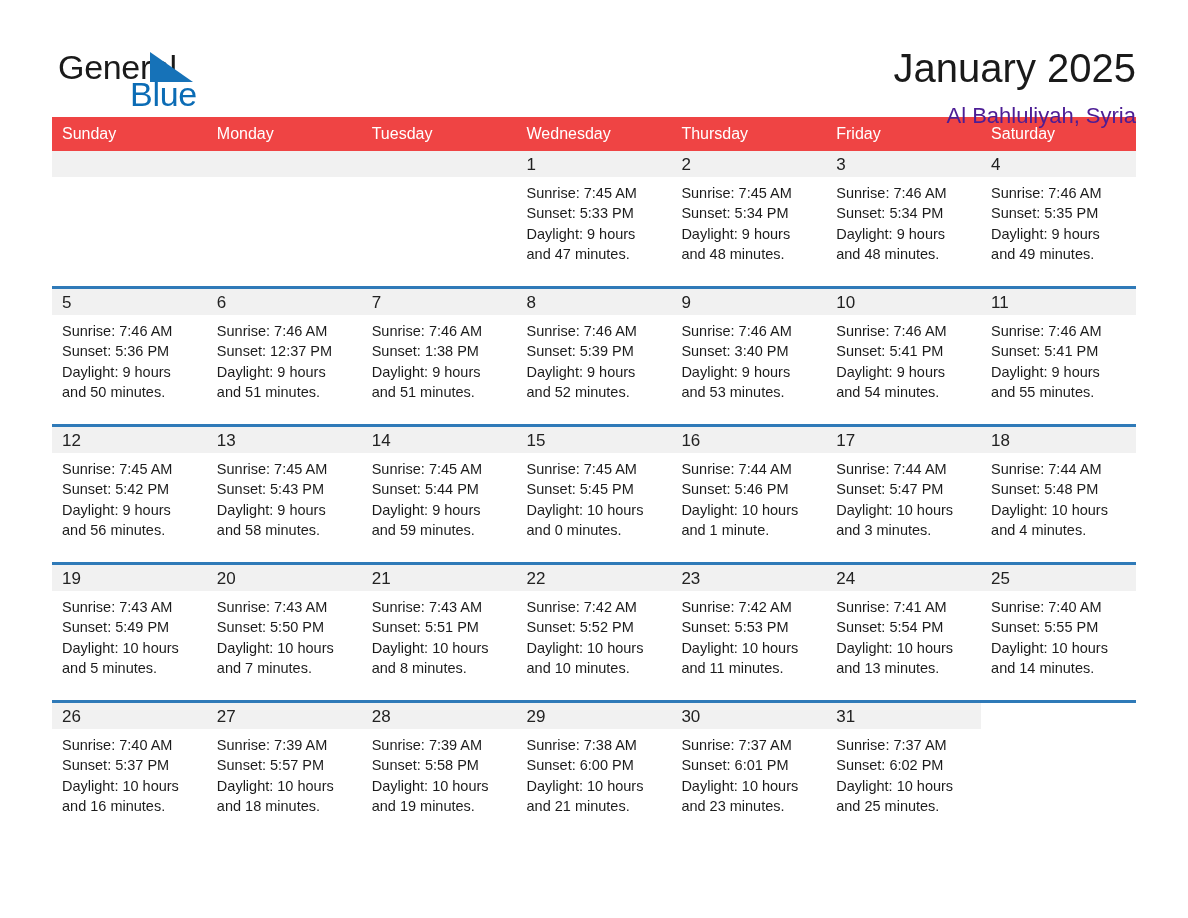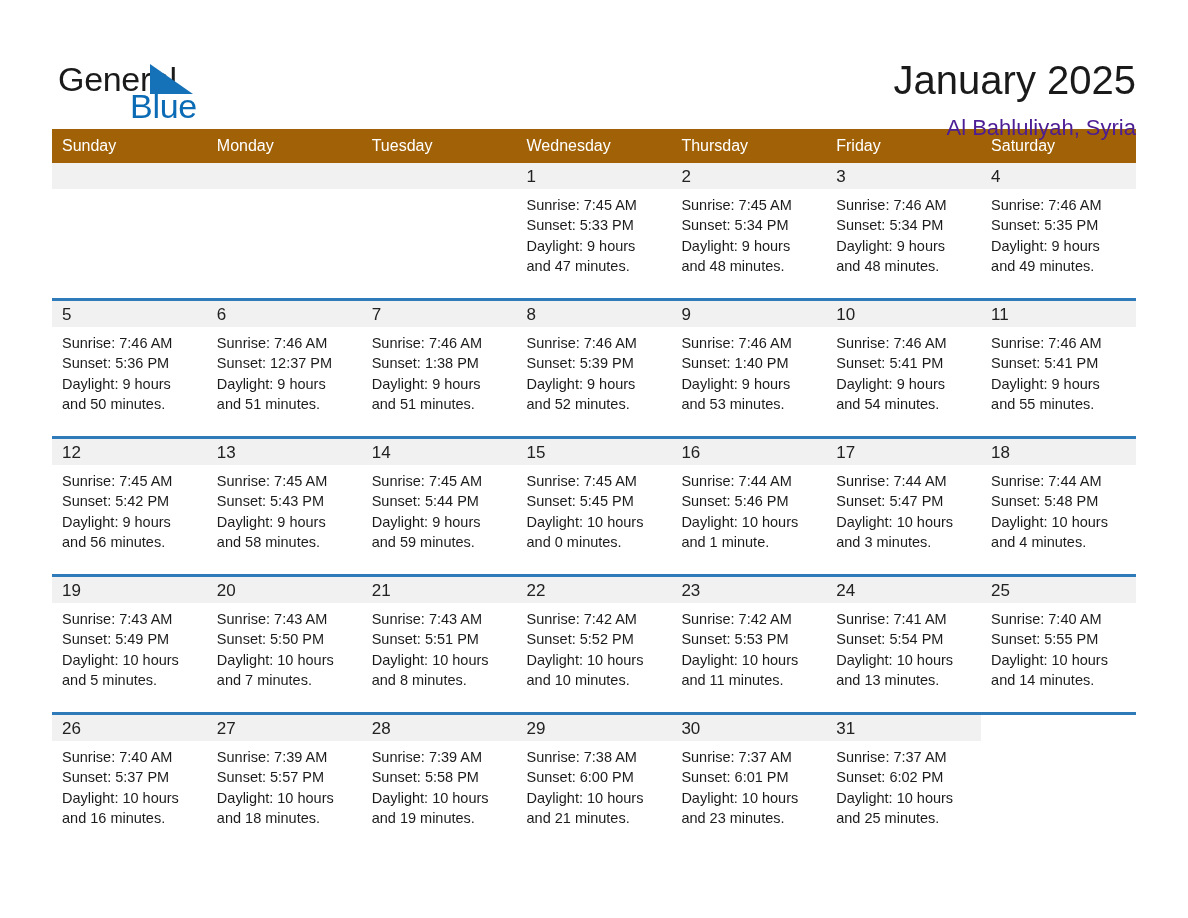--- a/index.html
+++ b/index.html
@@ -7,21 +7,21 @@
     width: 1188px;
     height: 918px;
     background: #ffffff;
     font-family: "Liberation Sans", sans-serif;
   }
   .page {
     position: relative;
     width: 1188px;
     height: 918px;
     background: #ffffff;
-    padding: 12px 52px;
+    padding: 0 52px;
   }
 
   
   .topbar {
     display: flex;
     justify-content: space-between;
     align-items: flex-start;
     padding-top: 44px;
     height: 112px;
   }
@@ -75,21 +75,21 @@
   }
 
   
   .calendar {
     width: 1084px;
     margin-top: 5px;
     border-collapse: collapse;
     table-layout: fixed;
   }
   .calendar th {
-    background: #a16207;
+    background: #ef4444;
     color: #ffffff;
     font-size: 16px;
     font-weight: normal;
     text-align: left;
     padding: 8px 0 8px 10px;
     height: 32px;
     border: none;
   }
   .weekrow > td {
     border-top: 3px solid #2f7ab8;
@@ -257,21 +257,21 @@
                 <div>Daylight: 9 hours</div>
                 <div>and 52 minutes.</div>
               </div>
             </div>
           </td>
           <td>
             <div class="daycell">
               <div class="daynum-band">9</div>
               <div class="details">
                 <div>Sunrise: 7:46 AM</div>
-                <div>Sunset: 1:40 PM</div>
+                <div>Sunset: 3:40 PM</div>
                 <div>Daylight: 9 hours</div>
                 <div>and 53 minutes.</div>
               </div>
             </div>
           </td>
           <td>
             <div class="daycell">
               <div class="daynum-band">10</div>
               <div class="details">
                 <div>Sunrise: 7:46 AM</div>

